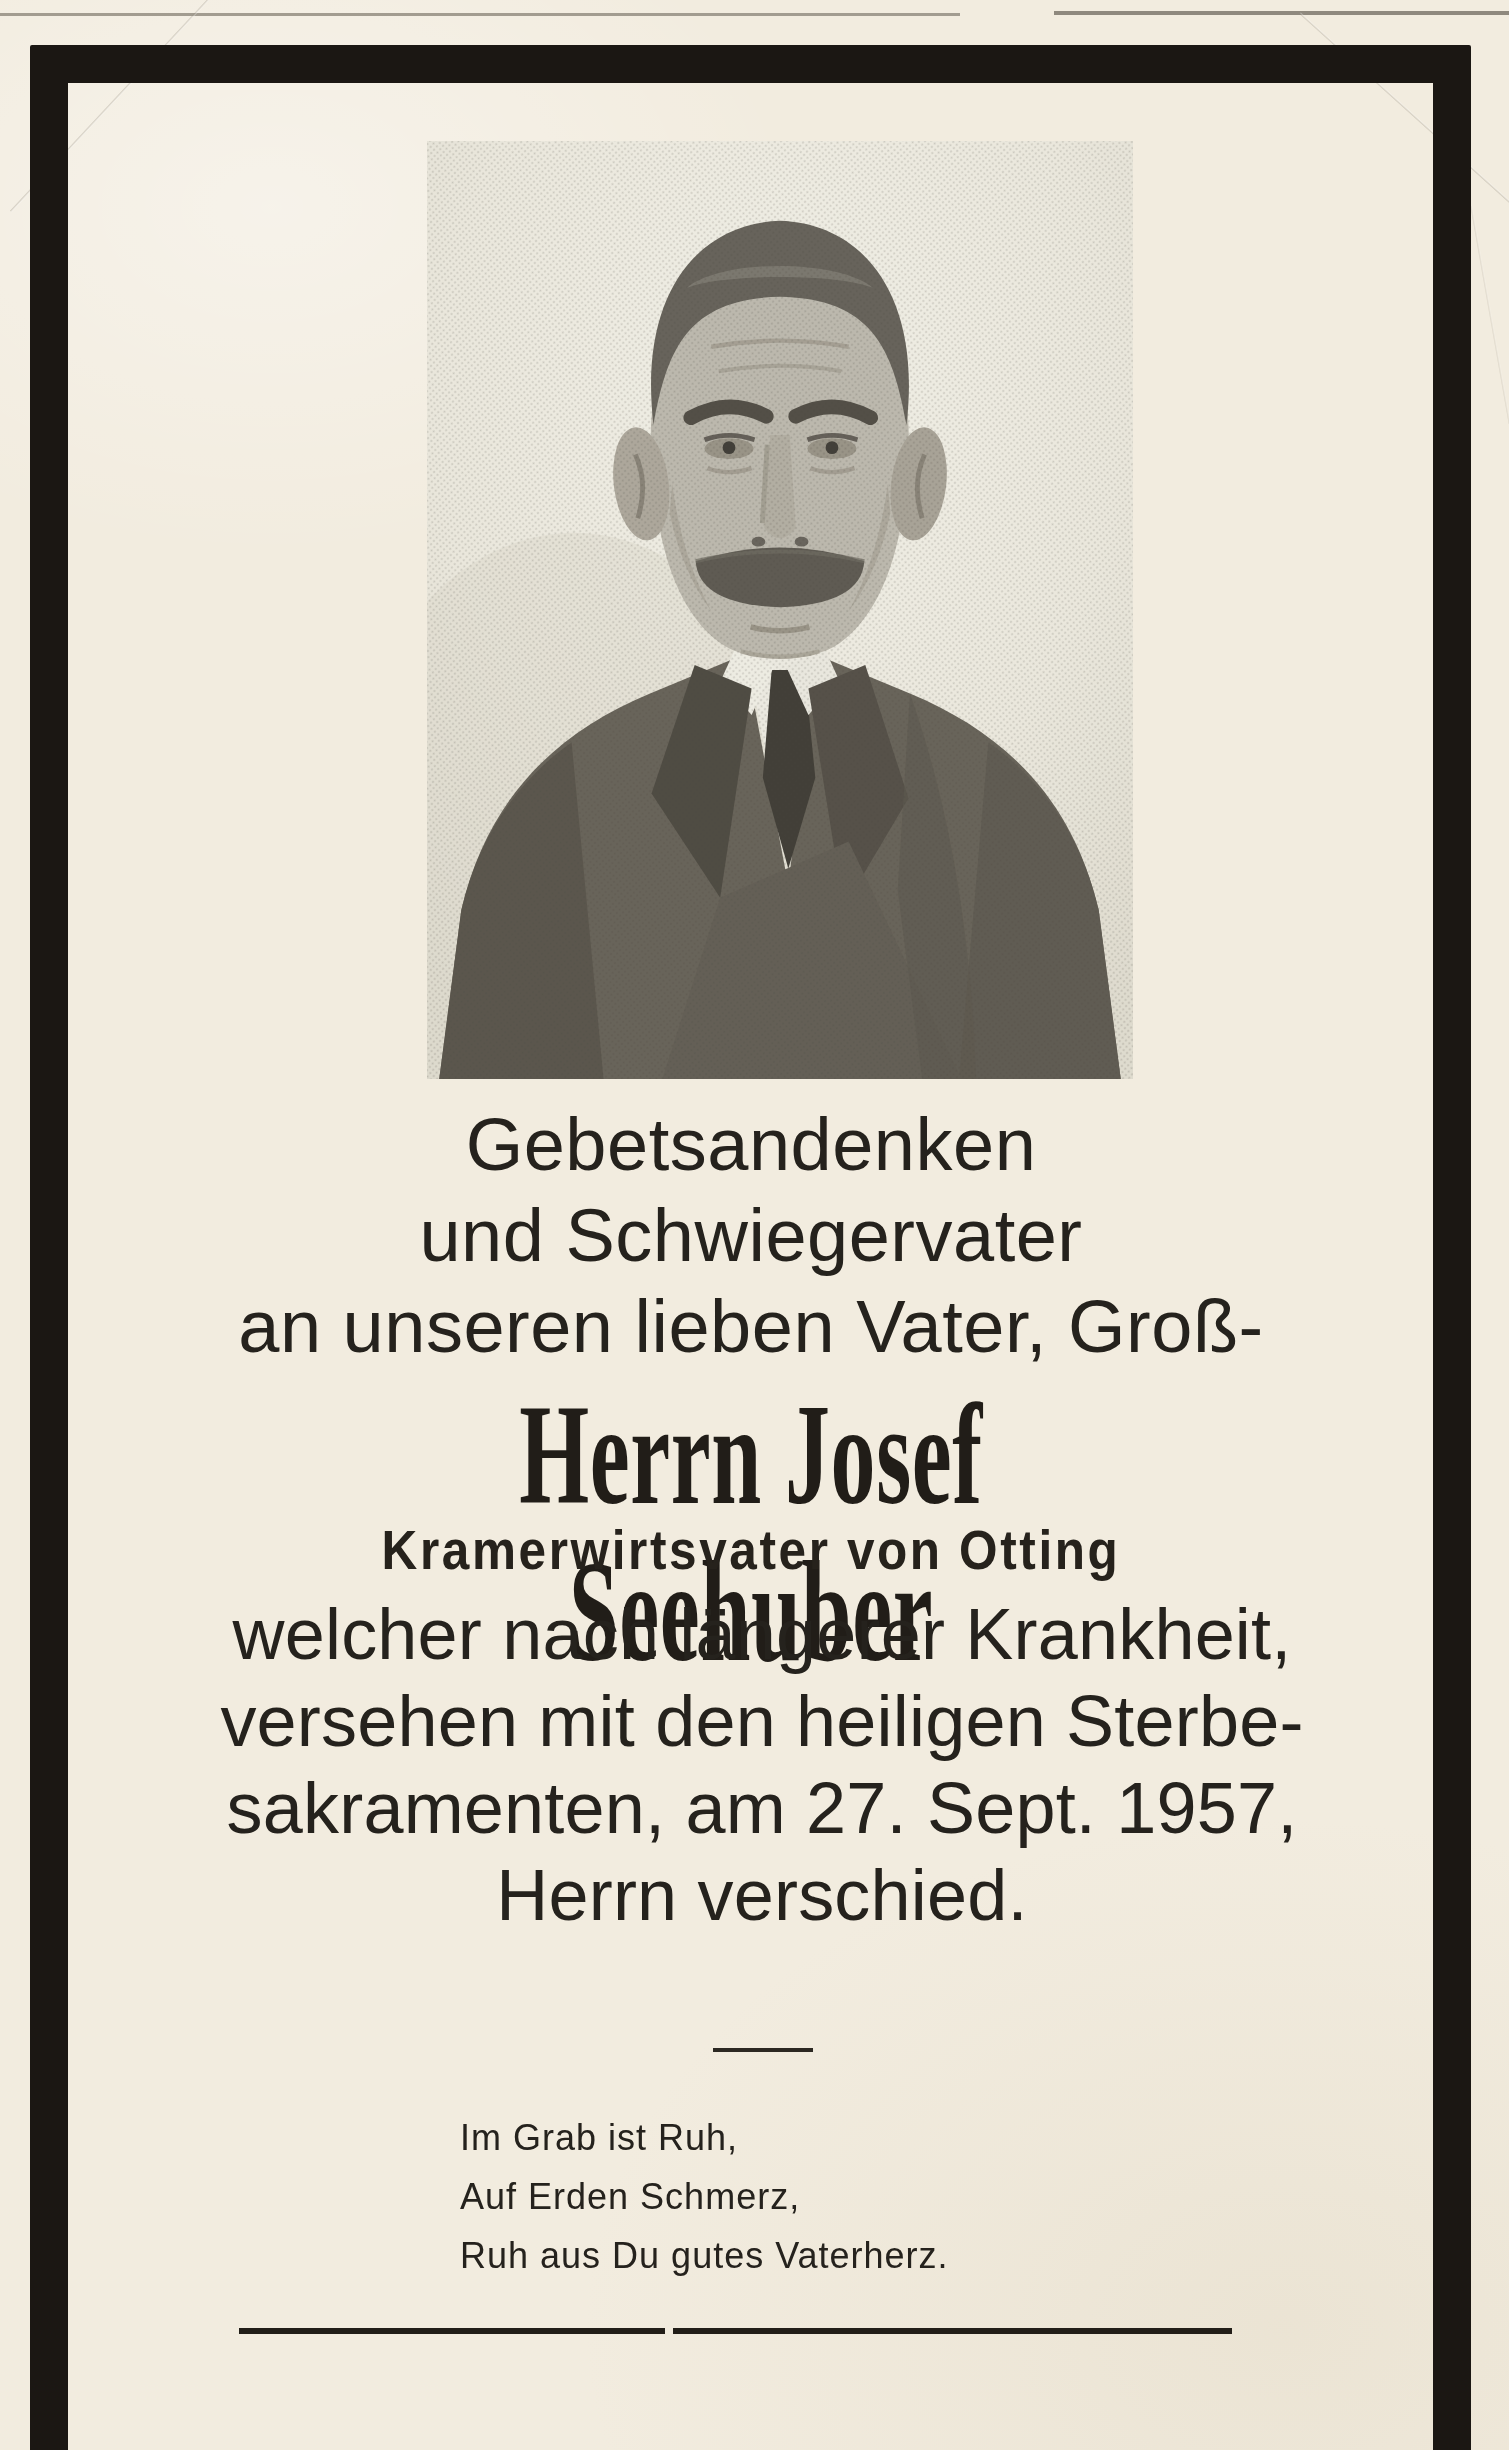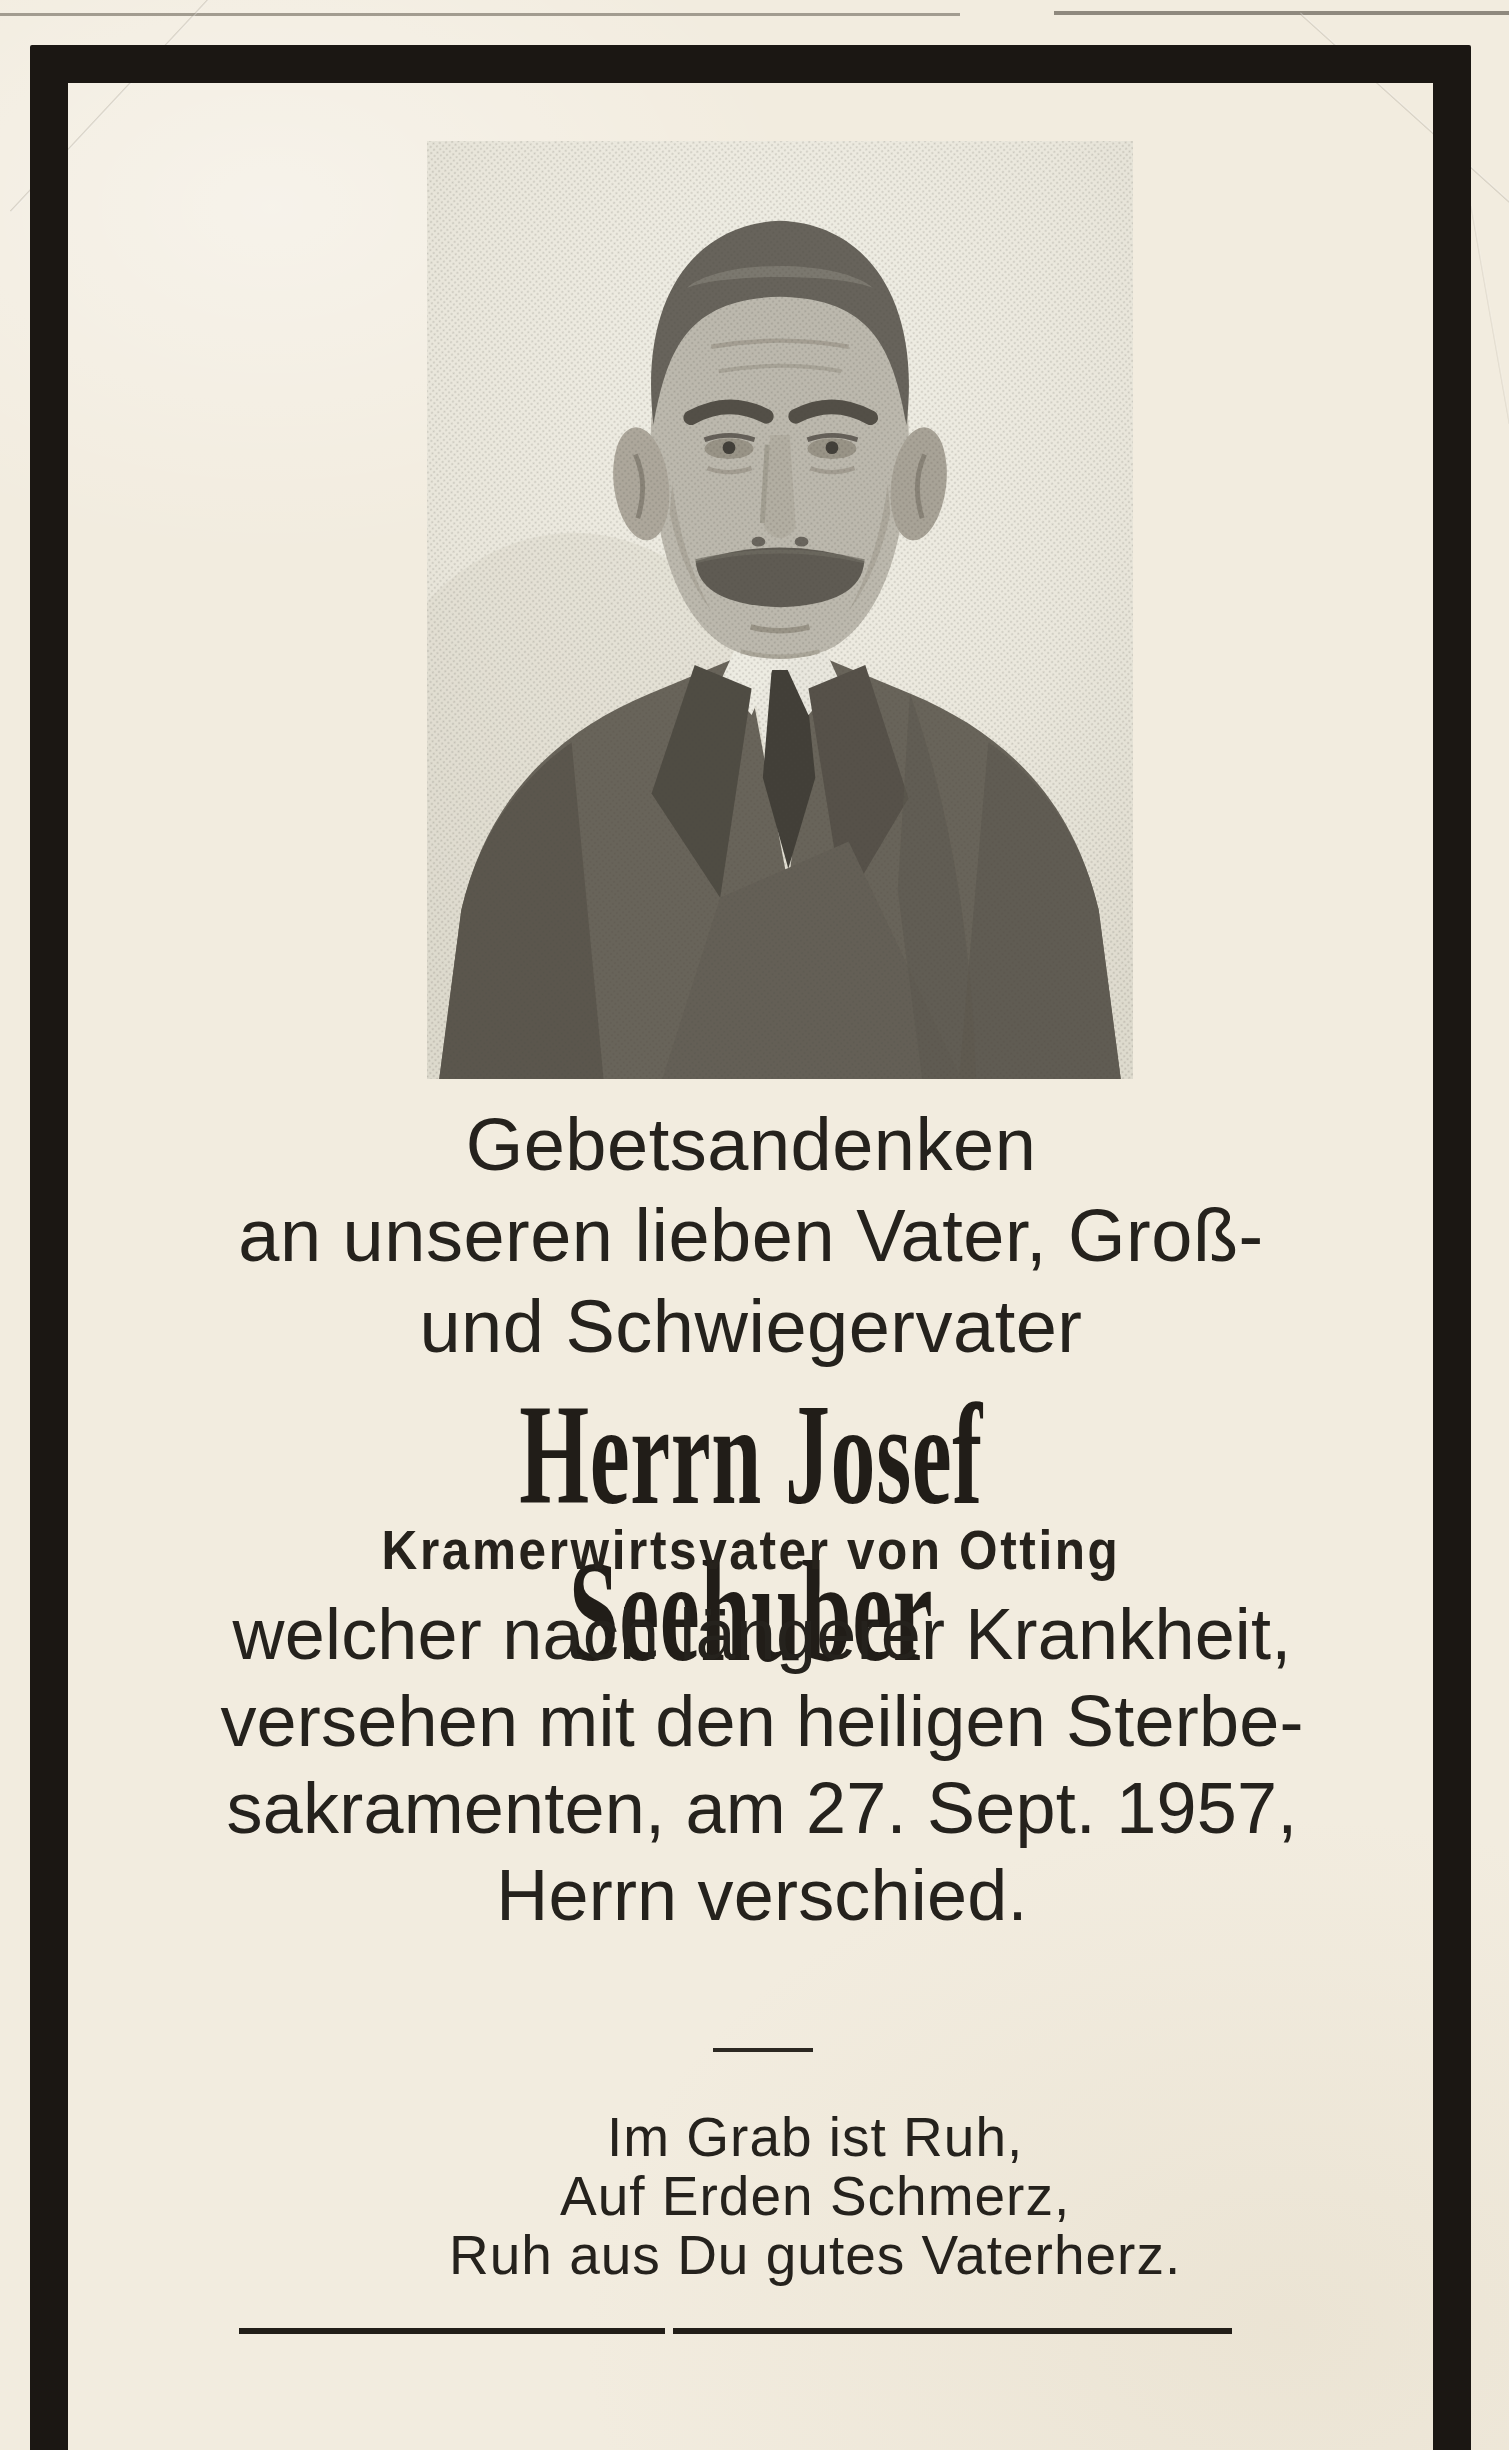--- a/index.html
+++ b/index.html
@@ -39,22 +39,22 @@
   
   .txt{position:absolute;left:69px;width:1364px;text-align:center;color:#25221d;}
   .dedication{top:1099px;font-size:74px;line-height:91px;letter-spacing:0.5px;}
   .name{top:1376px;height:157px;font-family:"Liberation Serif", serif;font-weight:700;
     font-size:145px;line-height:157px;transform:scaleX(0.62);transform-origin:50% 50%;
     letter-spacing:1px;color:#211d18;margin:0;}
   .subtitle{top:1518px;font-size:55px;font-weight:700;letter-spacing:2.9px;
     transform:scaleX(0.9);transform-origin:50% 50%;color:#26221c;}
   .obituary{top:1591px;font-size:72px;line-height:87px;letter-spacing:0.2px;padding-left:11px;}
   .sep-dash{position:absolute;left:713px;top:2048px;width:100px;height:4.4px;background:#2c2822;}
-  .verse{position:absolute;left:449px;top:2108px;text-align:center;color:#25221d;
-    font-size:55px;line-height:59px;letter-spacing:1px;}
+  .verse{position:absolute;left:460px;top:2108px;text-align:left;color:#25221d;
+    font-size:36px;line-height:59px;letter-spacing:1px;}
   .rule{position:absolute;left:239px;top:2328px;width:993px;display:flex;gap:7.8px;}
   .rule span{height:6.4px;background:#221e18;display:block;}
   .rule .l{width:426px;} .rule .r{flex:1;}
   .printer{top:2353px;font-family:"Liberation Serif", serif;font-weight:700;
     font-size:55px;letter-spacing:3.9px;color:#26221d;}
 </style>
 </head>
 <body>
 
 <div class="scan">
@@ -142,22 +142,22 @@
       <path d="M 660 992 Q 720 1008 780 992" stroke="#8f897d" stroke-width="11" fill="none"></path>
       <path d="M 640 1042 Q 720 1064 800 1042" stroke="#9a9488" stroke-width="9" fill="none" opacity="0.7"></path>
 
       <rect width="1440" height="1915" fill="url(#ht)" opacity="0.20"></rect>
       <rect width="1440" height="1915" fill="#f5f1e6" opacity="0.10"></rect>
     </svg>
   </figure>
 
   <div class="txt dedication">
     <div>Gebetsandenken</div>
+    <div>und Schwiegervater</div>
     <div>an unseren lieben Vater, Groß-</div>
-    <div>und Schwiegervater</div>
   </div>
 
   <h1 class="txt name">Herrn Josef Seehuber</h1>
 
   <div class="txt subtitle">Kramerwirtsvater von Otting</div>
 
   <div class="txt obituary">
     <div>welcher nach längerer Krankheit,</div>
     <div>versehen mit den heiligen Sterbe-</div>
     <div>sakramenten, am 27. Sept. 1957,</div>

